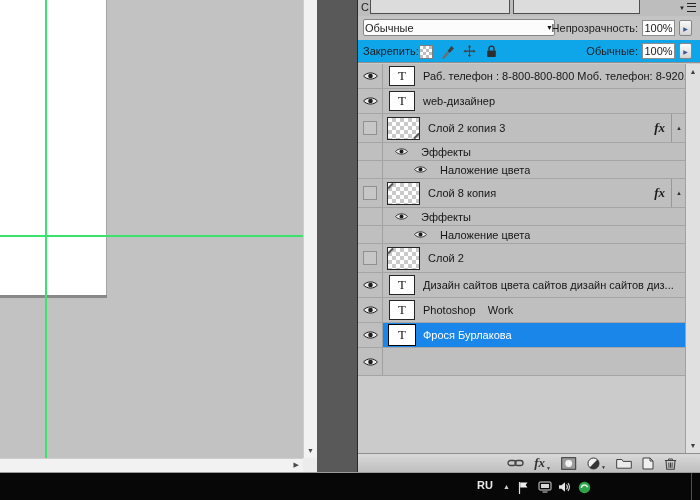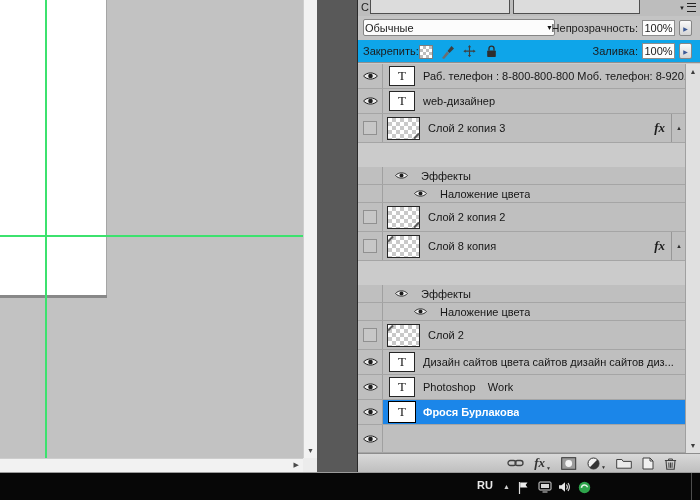--- a/index.html
+++ b/index.html
@@ -45,27 +45,27 @@
            font-size:6px;color:#3d5a96;display:flex;align-items:center;justify-content:center;box-sizing:border-box;border-radius:2px;}
   .lockicons{position:absolute;left:60px;top:4px;display:flex;align-items:center;gap:7px;}
   .lockicons .licon{display:flex;align-items:center;justify-content:center;width:15px;height:15px;}
   .checker-sm{width:12px;height:12px;border:1px solid #7d7d7d;background-color:#fff;
       background-image:linear-gradient(45deg,#bdbdbd 25%,transparent 25%,transparent 75%,#bdbdbd 75%),
                        linear-gradient(45deg,#bdbdbd 25%,transparent 25%,transparent 75%,#bdbdbd 75%);
       background-size:6px 6px;background-position:0 0,3px 3px;}
 
   .layers-list{position:absolute;left:0;top:64px;width:328px;}
   .row{position:relative;display:flex;align-items:center;background:#bfbfbf;border-bottom:1px solid #a5a5a5;box-sizing:border-box;}
-  .row.text{height:25px;} .row.pixel{height:29px;} .row.effects-header{height:18px;margin-top:24px;}
+  .row.text{height:25px;} .row.pixel{height:29px;} .row.effects-header{height:18px;}
   .row.effect{height:18px;} .row.background{height:28px;}
   .eye-well{flex:none;width:25px;height:100%;border-right:1px solid #a0a0a0;display:flex;align-items:center;justify-content:center;box-sizing:border-box;}
   .empty-box{width:14px;height:14px;border:1px solid #909090;background:#c7c7c7;box-sizing:border-box;}
   .row-content{flex:1;height:100%;display:flex;align-items:center;min-width:0;}
   .row.selected .row-content{background:#1b86e9;}
-  .row.selected .layer-label{color:#ffffff;font-weight:bold;}
+  .row.selected .layer-label{color:#ffffff;font-weight:normal;}
   .row.selected .thumb{outline:1px solid #000;border:1px solid #fff;}
   .thumb{flex:none;background:#fff;border:1px solid #262626;box-sizing:content-box;}
   .thumb.t{width:24px;height:18px;margin-left:6px;display:flex;align-items:center;justify-content:center;
            font-family:"Liberation Serif","DejaVu Serif",serif;font-size:13px;color:#141414;}
   .thumb.checker{width:31px;height:21px;margin-left:4px;position:relative;background-color:#fff;
       background-image:linear-gradient(45deg,#c9c9c9 25%,transparent 25%,transparent 75%,#c9c9c9 75%),
                        linear-gradient(45deg,#c9c9c9 25%,transparent 25%,transparent 75%,#c9c9c9 75%);
       background-size:8px 8px;background-position:0 0,4px 4px;}
   .thumb.plain{width:28px;height:20px;margin-left:5px;}
   .mark{position:absolute;width:7px;height:2px;background:#5a5a5a;transform:rotate(-45deg);}
@@ -161,21 +161,21 @@
               <path d="M7 0 L8.8 2.5 H7.6 V6 H11.1 V4.8 L13.6 6.6 L11.1 8.4 V7.2 H7.6 V10.7 H8.8 L7 13.2 L5.2 10.7 H6.4 V7.2 H2.9 V8.4 L0.4 6.6 L2.9 4.8 V6 H6.4 V2.5 H5.2 Z" fill="#3f3f3f"></path>
             </svg>
         </span>
         <span class="licon">
           <svg width="11" height="13" viewBox="0 0 11 13">
               <path d="M3 5.5 V3.6 a2.5 2.5 0 0 1 5 0 V5.5" fill="none" stroke="#2e2e2e" stroke-width="1.4"></path>
               <rect x="1.2" y="5.5" width="8.6" height="6.5" rx="0.8" fill="#2e2e2e"></rect>
             </svg>
         </span>
       </div>
-      <span class="hdr-label" style="right:62px;top:5px;">Заливка:</span>
+      <span class="hdr-label" style="right:62px;top:5px;">Обычные:</span>
       <div class="valbox" style="right:25px;top:3px;">
         <span>100%</span>
       </div>
       <div class="spinbtn" style="right:8px;top:3px;">
         <span>▶</span>
       </div>
     </div>
 
     <div class="layers-list" id="layers-list">
         <div class="row text">
@@ -233,31 +233,20 @@
         <div class="row effect">
           <div class="eye-well"></div>
           <div class="row-content">
             <span class="eff-eye ind2">
               <svg width="13" height="9" viewBox="0 0 15 10">
      <path d="M0.6 5 C4 0.9 11 0.9 14.4 5 C11 9.1 4 9.1 0.6 5 Z" fill="#ececec" stroke="#1c1c1c" stroke-width="1"></path>
      <circle cx="7.5" cy="5" r="2.3" fill="#1c1c1c"></circle>
               </svg>
             </span>
             <span class="layer-label">Наложение цвета</span>
-          </div>
-        </div>
-        <div class="row pixel">
-          <div class="eye-well">
-            <span class="empty-box"></span>
-          </div>
-          <div class="row-content">
-            <span class="thumb checker">
-              <span class="mark br"></span>
-            </span>
-            <span class="layer-label">Слой 2 копия 2</span>
           </div>
         </div>
         <div class="row pixel">
           <div class="eye-well">
             <span class="empty-box"></span>
           </div>
           <div class="row-content">
             <span class="thumb checker">
               <span class="mark tl"></span>
             </span>

